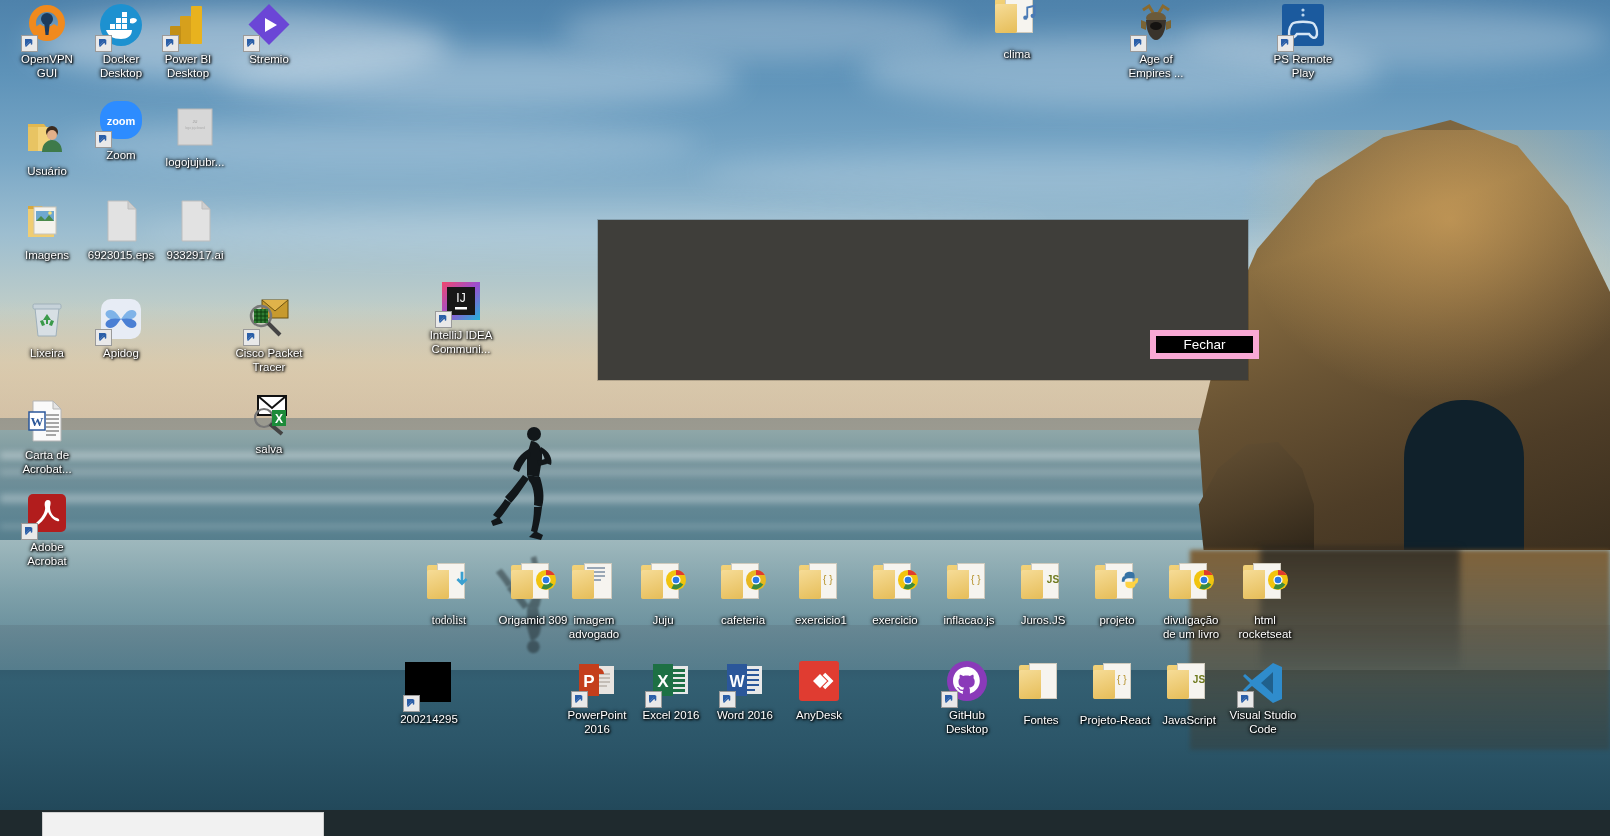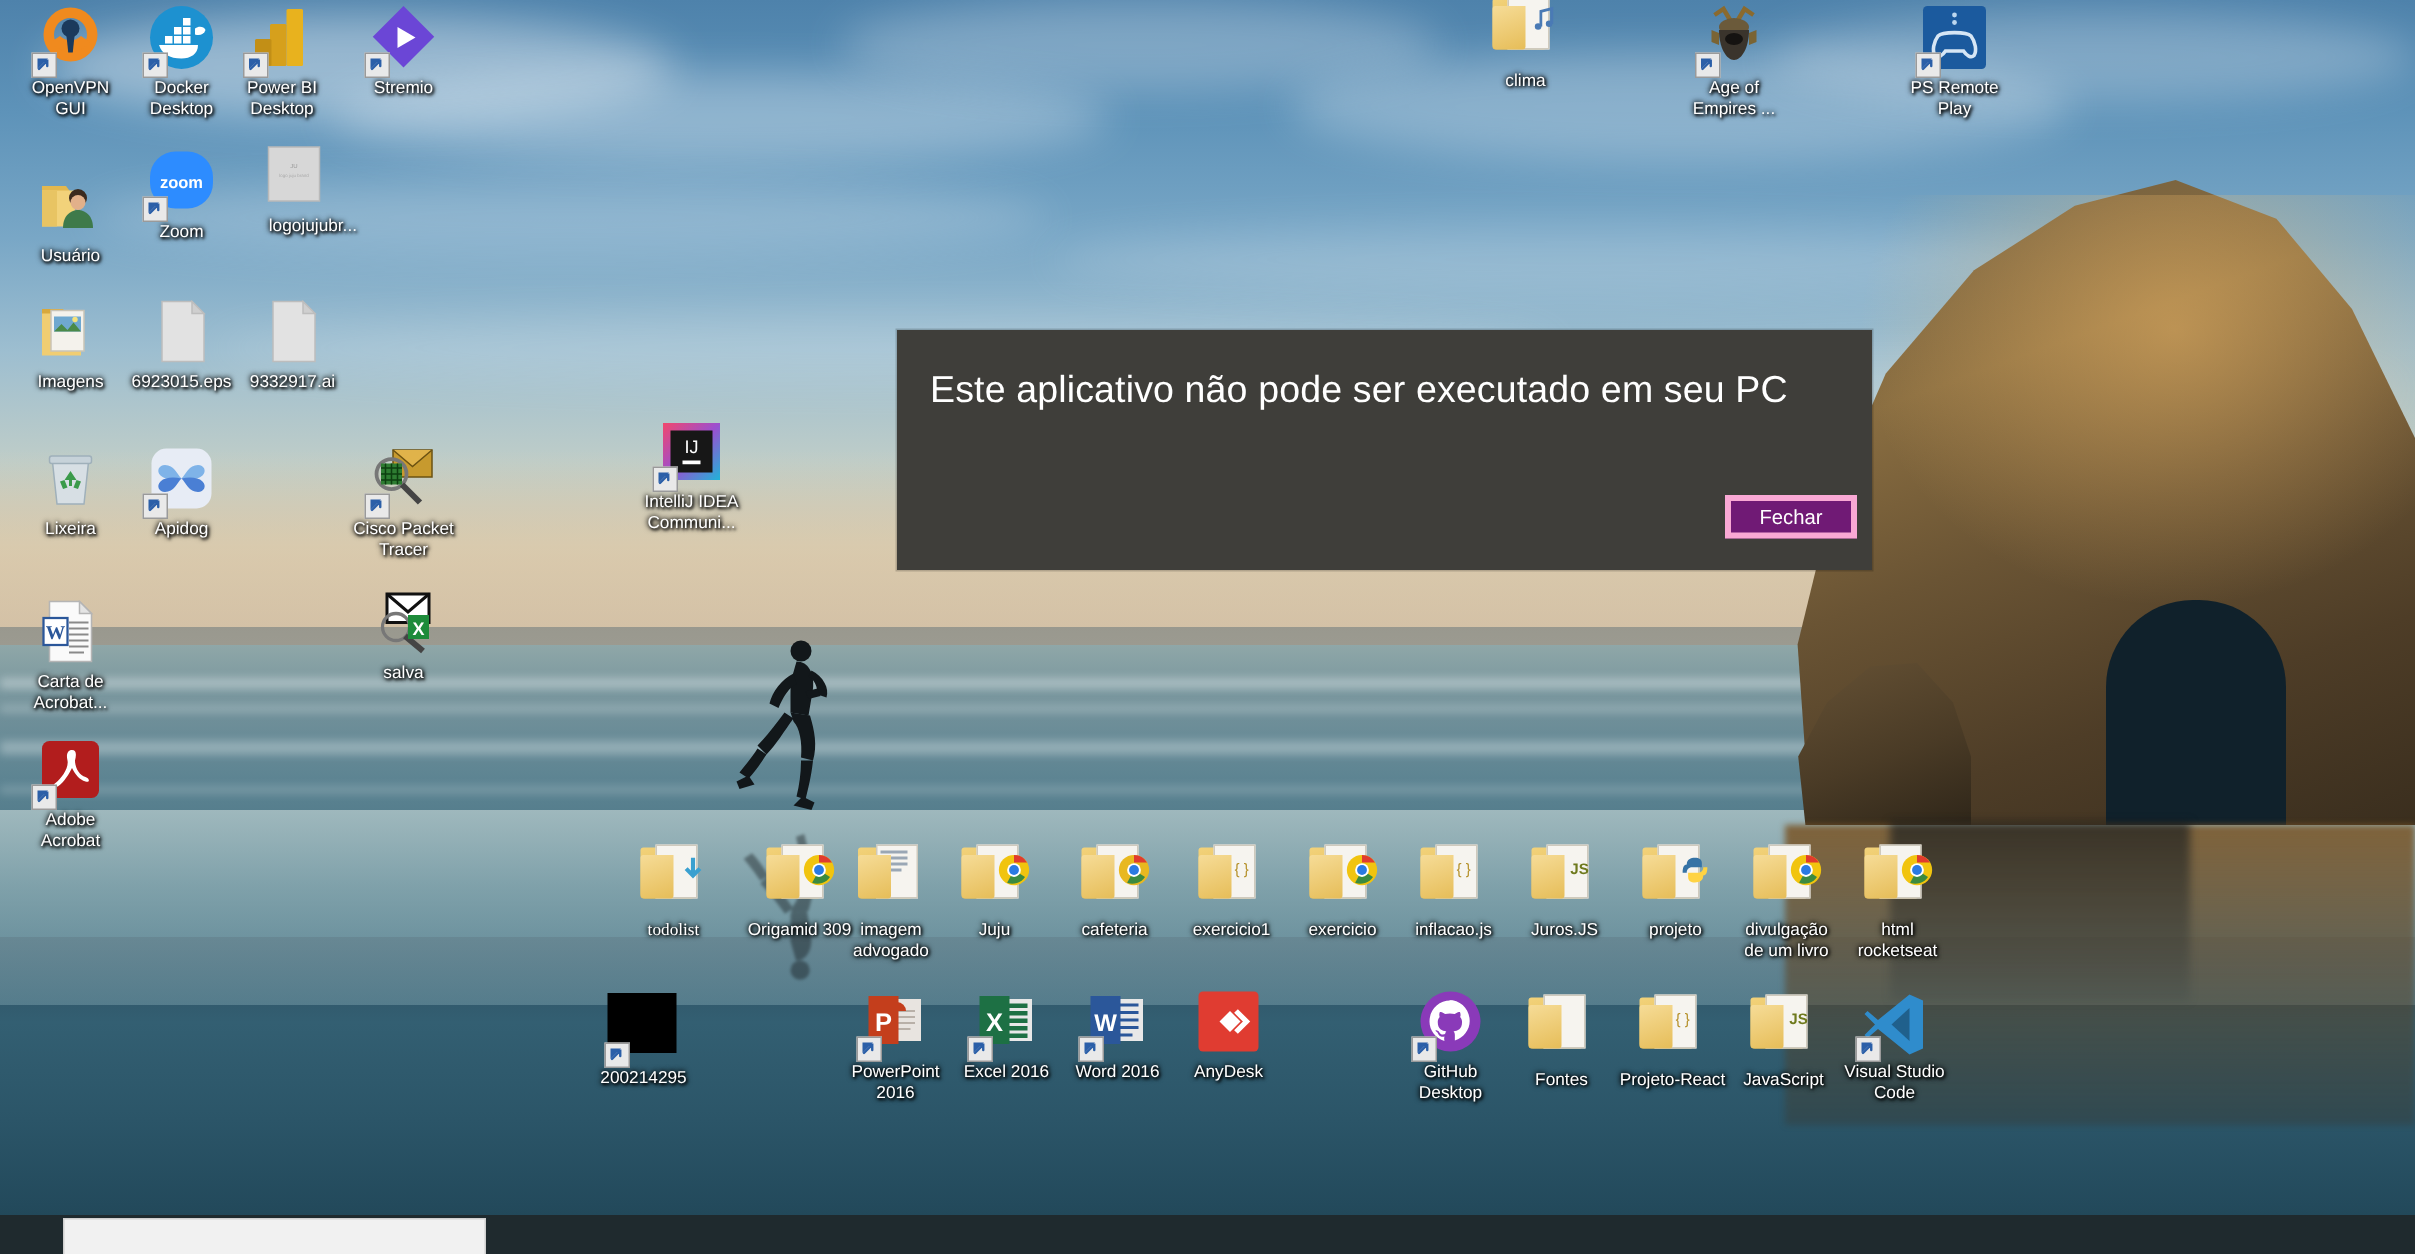--- a/index.html
+++ b/index.html
@@ -89,22 +89,22 @@
   .folder .front{position:absolute;left:0;top:7px;width:22px;height:29px;
      background:linear-gradient(160deg,#f6dc97,#e6bd58);border-radius:2px 0 2px 3px;}
   .folder .ov{position:absolute;right:-2px;top:6px;width:22px;height:22px;}
 
   
   #dialog{position:absolute;left:598px;top:220px;width:650px;height:160px;
      background:#3f3e3a;box-shadow:0 0 0 1px rgba(0,0,0,.18);}
   #dialog-title{position:absolute;left:22px;top:26px;font-size:25px;color:#fff;
      font-weight:400;letter-spacing:.1px;}
   #dialog-body{position:absolute;left:23px;top:84px;font-size:13.5px;color:#eceae6;}
-  #dialog-close-btn{position:absolute;left:552px;top:110px;width:88px;height:29px;
-     background:#701a75;border:4px solid #f9a8d4;color:#fff;font-size:13.5px;
+  #dialog-close-btn{position:absolute;left:552px;top:110px;width:109px;height:29px;
+     background:#000000;border:6px solid #f9a8d4;color:#fff;font-size:13.5px;
      font-family:"Liberation Sans", sans-serif;cursor:pointer;padding:0;}
 </style>
 </head>
 <body>
 
 <div id="wallpaper">
   <div class="sky"></div>
   <div class="cloud c1"></div>
   <div class="cloud c2"></div>
   <div class="cloud c3"></div>
@@ -280,21 +280,21 @@
       <div class="glyph"><svg width="46" height="46" viewBox="0 0 46 46">
           <rect x="2" y="3" width="42" height="38" rx="17" fill="#2d8cff"></rect>
           <text x="23" y="27" text-anchor="middle" font-family="Liberation Sans,sans-serif" font-size="11" fill="#fff" font-weight="bold">zoom</text>
         </svg><span class="shortcut">
           <svg width="10" height="10" viewBox="0 0 10 10">
             <path d="M2 8 L7 3 M4 2.5 H7.5 V6" stroke="#2b5fa8" stroke-width="1.6" fill="none" stroke-linecap="round"></path>
           </svg>
         </span></div>
       <div class="lbl">Zoom</div>
     </div>
-    <div class="icon" style="left: 152px; top: 94px; text-align: right;">
+    <div class="icon" style="left: 152px; top: 105px;">
       <div class="glyph"><svg width="46" height="46" viewBox="0 0 46 46">
           <rect x="6" y="4" width="34" height="36" fill="#d7d7d7" stroke="#b9b9b9"></rect>
           <text x="23" y="18" text-anchor="middle" font-size="4" fill="#9a9a9a">JU</text>
           <text x="23" y="24" text-anchor="middle" font-size="3" fill="#aaa">logo juju brand</text>
         </svg></div>
       <div class="lbl">logojujubr...</div>
     </div>
     <div class="icon" style="left: 4px; top: 198px;">
       <div class="glyph"><svg width="46" height="46" viewBox="0 0 46 46">
           <path d="M4 8 h14 l3 4 h-17Z" fill="#d8a83c"></path>
@@ -736,19 +736,18 @@
           <svg width="10" height="10" viewBox="0 0 10 10">
             <path d="M2 8 L7 3 M4 2.5 H7.5 V6" stroke="#2b5fa8" stroke-width="1.6" fill="none" stroke-linecap="round"></path>
           </svg>
         </span></div>
       <div class="lbl">Visual Studio
 Code</div>
     </div>
   </div>
 
 <div id="dialog">
-  <div id="dialog-title">Este aplicativo não pode ser executado em seu PC</div>
   <button id="dialog-close-btn">Fechar</button>
 </div>
 
 <div id="taskbar">
   <div id="taskbar-window"></div>
 </div>
 
 </body></html>

